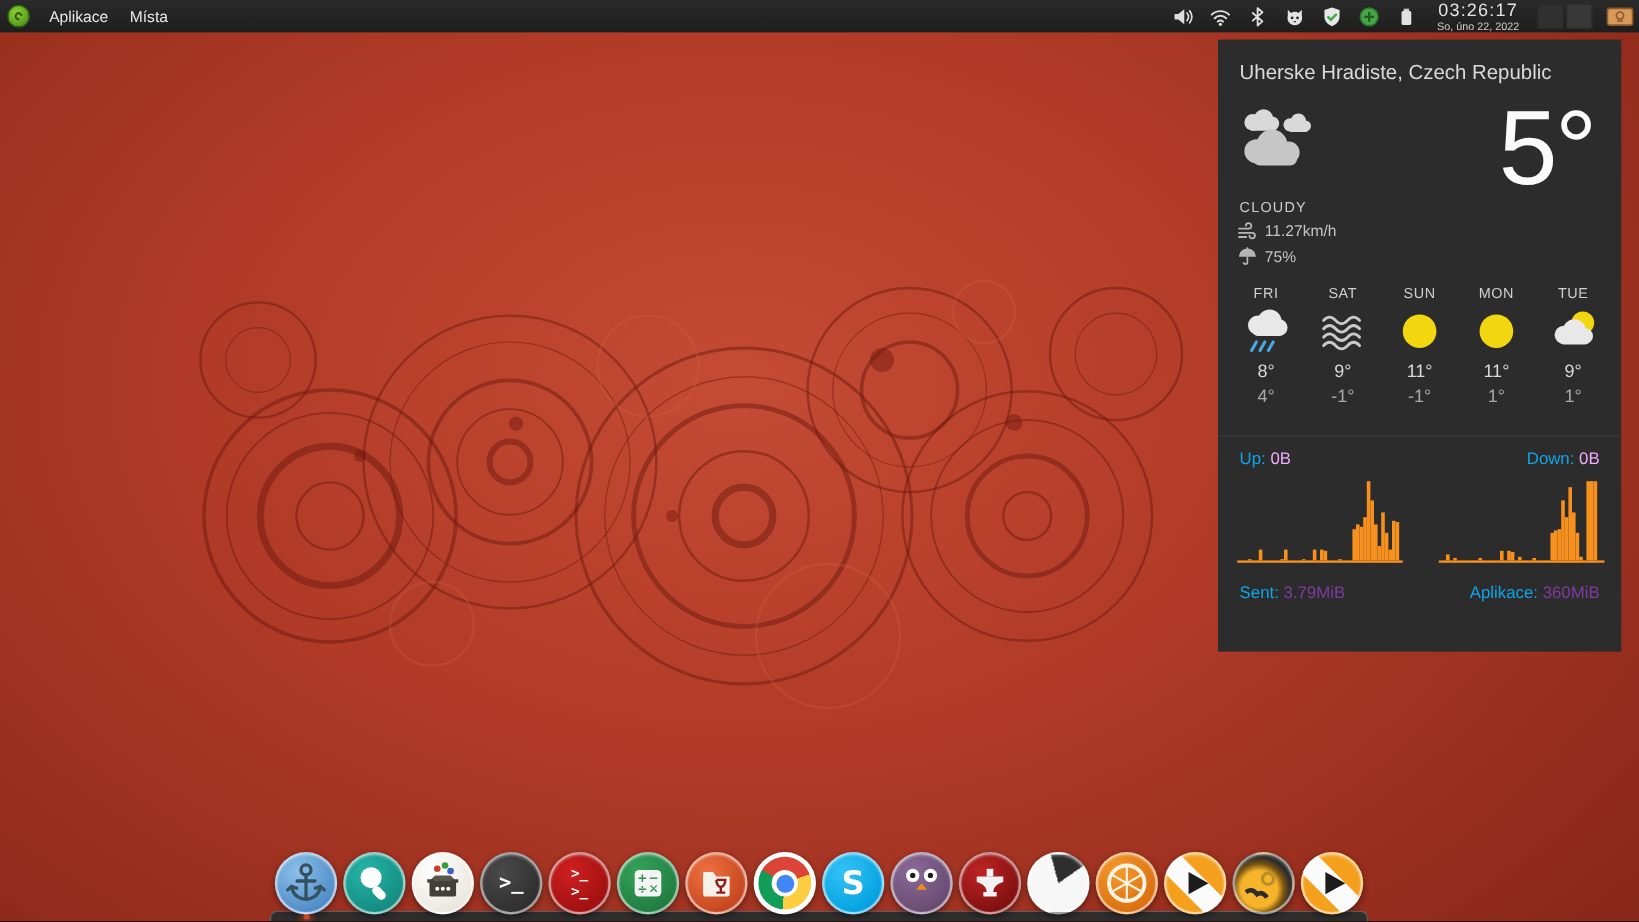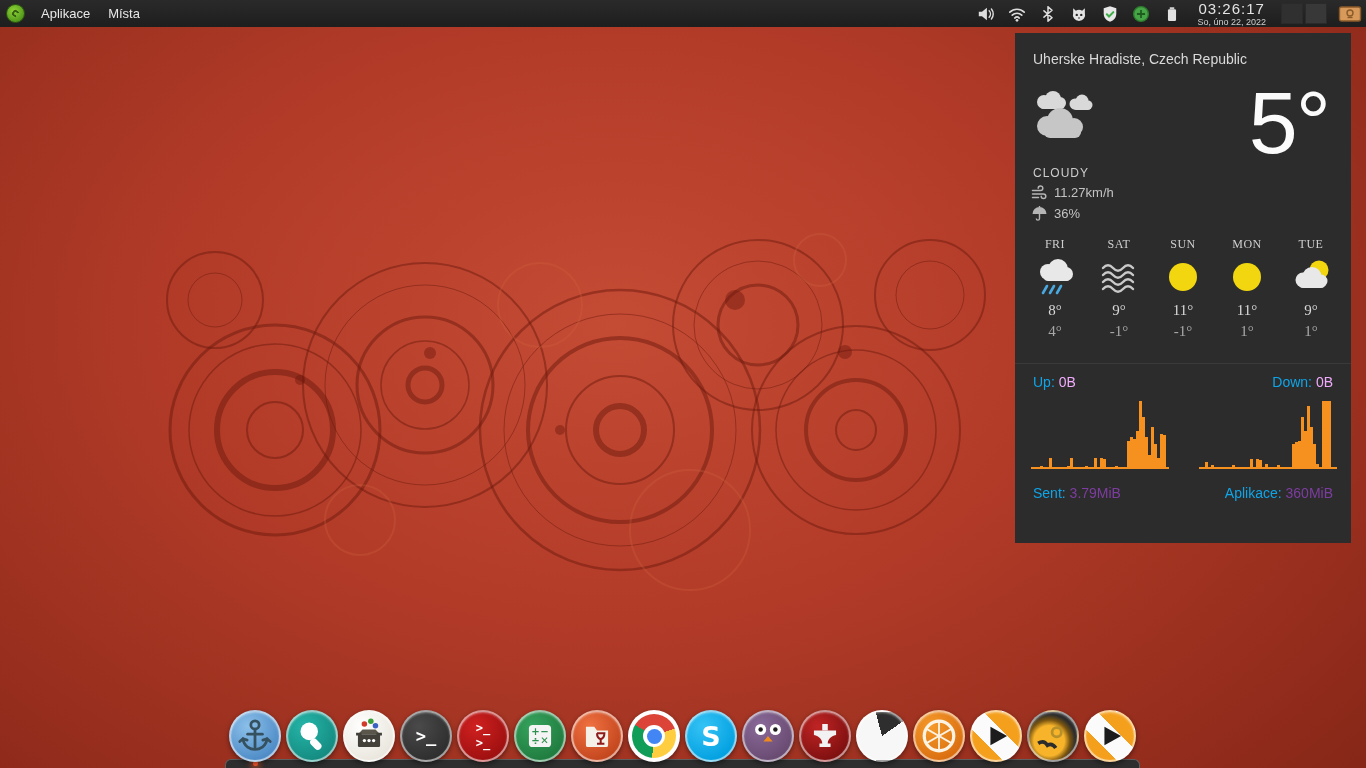--- a/index.html
+++ b/index.html
@@ -26,30 +26,30 @@
   .clock-time { font-size:15px; letter-spacing:1px; color:#e3e3e3; }
   .clock-date { font-size:9px; color:#cfcfcf; margin-top:2px; }
   .ws-switcher { display:flex; gap:2px; }
   .ws-cell { width:22px; height:21px; background:#383838; border:1px solid #2a2a2a; }
   .ws-cell.active { background:#303030; }
   .drawer { width:24px; height:20px; }
 
   
   .widget { position:absolute; left:1015px; top:33px; width:336px; height:510px;
     background:#2c2c2c; color:#d6d6d6; z-index:20; }
-  .w-title { position:absolute; left:18px; top:18px; font-size:14px; font-weight:300; color:#dadada; }
+  .w-title { position:absolute; left:18px; top:18px; font-size:17px; font-weight:300; color:#dadada; }
   .w-cloud { position:absolute; left:14px; top:56px; }
   .w-cond { position:absolute; left:18px; top:133px; font-size:12px; letter-spacing:1px; color:#cccccc; }
   .w-row { position:absolute; left:16px; display:flex; align-items:center; gap:6px;
     font-size:13px; color:#c3c3c3; }
   .w-wind { top:151px; } .w-humid { top:172px; }
   .w-temp { position:absolute; right:22px; top:46px; font-size:88px; font-weight:100;
     color:#fbfbfb; line-height:1; letter-spacing:-2px; }
   .forecast { position:absolute; left:8px; top:204px; width:320px; display:flex; }
-  .fc-col { flex:1; text-align:center;font-family:Liberation Serif, serif; }
+  .fc-col { flex:1; text-align:center; }
   .fc-day { font-size:12px; color:#cfcfcf; letter-spacing:.5px; }
   .fc-icon { height:44px; margin-top:4px; display:flex; align-items:center; justify-content:center; }
   .fc-hi { font-size:15px; color:#d8d8d8; margin-top:2px; }
   .fc-lo { font-size:15px; color:#a8a8a8; margin-top:4px; }
   .w-divider { position:absolute; left:0; top:330px; width:100%; height:1px; background:rgba(255,255,255,.07); }
   .net-label { position:absolute; font-size:14px; }
   .net-label .k { color:#0ea5e9; } .net-label .v-up { color:#f0abfc; } .net-label .v-tx { color:#7d3da0; }
   .lbl-up { left:18px; top:341px; } .lbl-down { right:18px; top:341px; }
   .lbl-sent { left:18px; top:452px; } .lbl-recv { right:18px; top:452px; }
   .bars { position:absolute; top:364px; height:72px; width:138px; display:flex;
@@ -232,21 +232,21 @@
       </svg>
       <span>11.27km/h</span>
     </div>
 
     <div class="w-row w-humid">
       <svg width="17" height="17" viewBox="0 0 17 17">
         <path d="M8.5 2 a7 7 0 0 1 7 7 H1.5 a7 7 0 0 1 7-7 z" fill="#b5b5b5"></path>
         <path d="M8.5 9 v4.5 a1.6 1.6 0 0 1 -3.2 0" stroke="#b5b5b5" stroke-width="1.4" fill="none"></path>
         <path d="M8.5 1 v1.5" stroke="#b5b5b5" stroke-width="1.4"></path>
       </svg>
-      <span>36%</span>
+      <span>75%</span>
     </div>
 
     <div class="w-temp">5°</div>
 
     <div class="forecast" id="forecast">
         <div class="fc-col">
           <div class="fc-day">FRI</div>
           <div class="fc-icon">
             <svg width="44" height="42" viewBox="0 0 44 42">
               <g fill="#e8e8e8">

